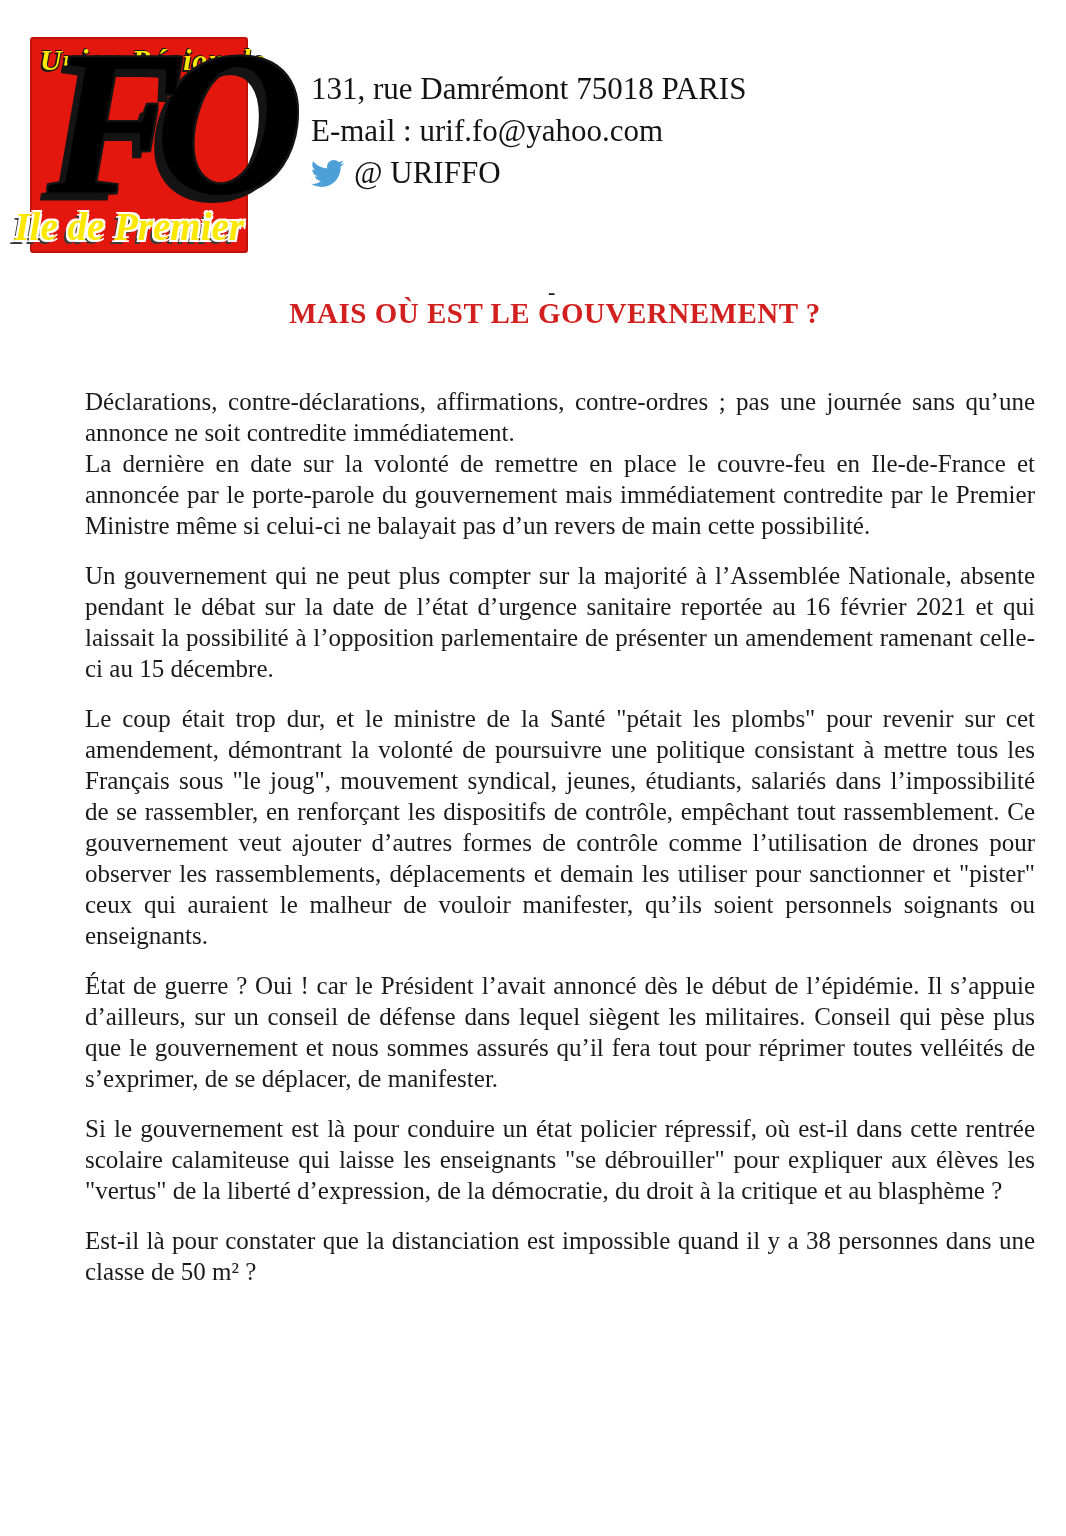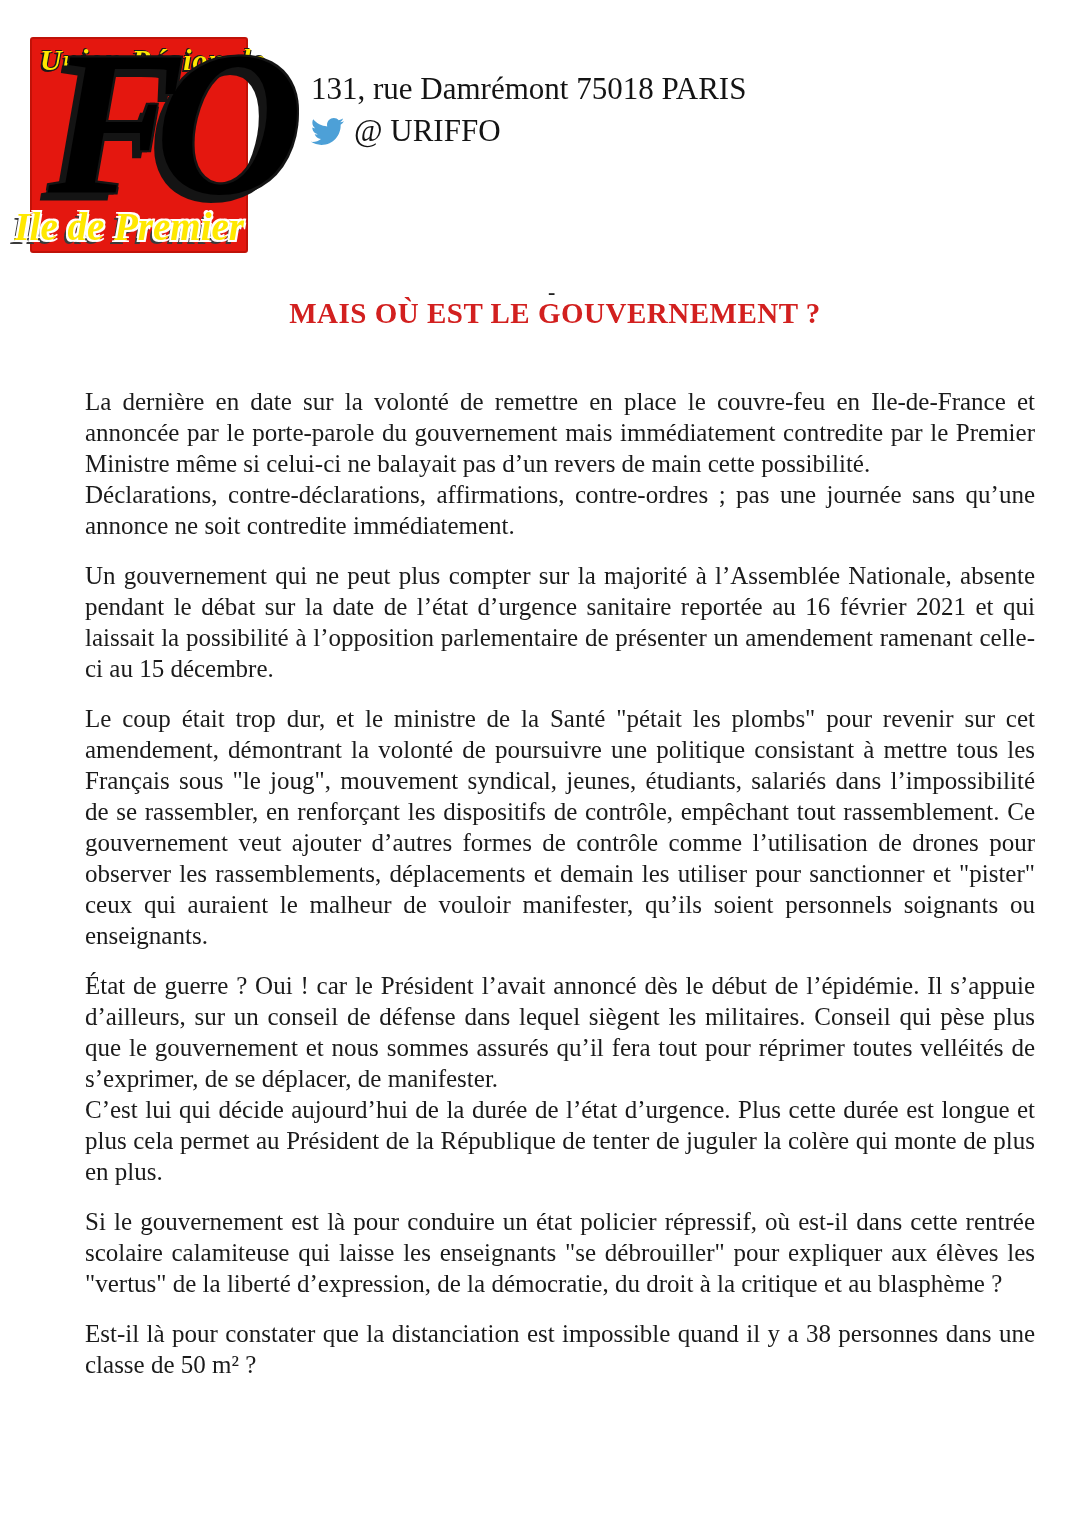--- a/index.html
+++ b/index.html
@@ -99,49 +99,51 @@
     <div class="logo-top">Union Régionale</div>
     <div class="logo-fo">FO</div>
     <div class="logo-bottom">Ile de Premier</div>
   </div>
 
   <div class="contact">
     <div class="contact-row">
       <span>131, rue Damrémont 75018 PARIS</span>
     </div>
     <div class="contact-row">
+      <span>E-mail : urif.fo@yahoo.com</span>
+    </div>
+    <div class="contact-row">
       <span class="twitter-icon">
         <svg viewBox="0 0 24 24" width="33" height="33" aria-hidden="true">
           <path fill="#4da0d7" d="M23.954 4.569c-.885.389-1.83.654-2.825.775 1.014-.611 1.794-1.574 2.163-2.723-.951.555-2.005.959-3.127 1.184-.896-.959-2.173-1.559-3.591-1.559-2.717 0-4.92 2.203-4.92 4.917 0 .39.045.765.127 1.124C7.691 8.094 4.066 6.13 1.64 3.161c-.427.722-.666 1.561-.666 2.475 0 1.71.87 3.213 2.188 4.096-.807-.026-1.566-.248-2.228-.616v.061c0 2.385 1.693 4.374 3.946 4.827-.413.111-.849.171-1.296.171-.314 0-.615-.03-.916-.086.631 1.953 2.445 3.377 4.604 3.417-1.68 1.319-3.809 2.105-6.102 2.105-.39 0-.779-.023-1.17-.067 2.189 1.394 4.768 2.209 7.557 2.209 9.054 0 13.999-7.496 13.999-13.986 0-.209 0-.42-.015-.63.961-.689 1.8-1.56 2.46-2.548z"></path>
         </svg>
       </span>
       <span>@ URIFFO</span>
     </div>
   </div>
 
   <div class="stray-mark">-</div>
 
   <div class="title-wrap">
     <span class="doc-title">MAIS OÙ EST LE GOUVERNEMENT ?</span>
   </div>
 
   <div class="body-text">
       <div class="paragraph">
+        <div>Déclarations, contre-déclarations, affirmations, contre-ordres ; pas une journée sans qu’une annonce ne soit contredite immédiatement.</div>
         <div>La dernière en date sur la volonté de remettre en place le couvre-feu en Ile-de-France et annoncée par le porte-parole du gouvernement mais immédiatement contredite par le Premier Ministre même si celui-ci ne balayait pas d’un revers de main cette possibilité.</div>
-        <div>Déclarations, contre-déclarations, affirmations, contre-ordres ; pas une journée sans qu’une annonce ne soit contredite immédiatement.</div>
       </div>
       <div class="paragraph">
         <div>Un gouvernement qui ne peut plus compter sur la majorité à l’Assemblée Nationale, absente pendant le débat sur la date de l’état d’urgence sanitaire reportée au 16 février 2021 et qui laissait la possibilité à l’opposition parlementaire de présenter un amendement ramenant celle-ci au 15 décembre.</div>
       </div>
       <div class="paragraph">
         <div>Le coup était trop dur, et le ministre de la Santé "pétait les plombs" pour revenir sur cet amendement, démontrant la volonté de poursuivre une politique consistant à mettre tous les Français sous "le joug", mouvement syndical, jeunes, étudiants, salariés dans l’impossibilité de se rassembler, en renforçant les dispositifs de contrôle, empêchant tout rassemblement. Ce gouvernement veut ajouter d’autres formes de contrôle comme l’utilisation de drones pour observer les rassemblements, déplacements et demain les utiliser pour sanctionner et "pister" ceux qui auraient le malheur de vouloir manifester, qu’ils soient personnels soignants ou enseignants.</div>
       </div>
       <div class="paragraph">
         <div>État de guerre ? Oui ! car le Président l’avait annoncé dès le début de l’épidémie. Il s’appuie d’ailleurs, sur un conseil de défense dans lequel siègent les militaires. Conseil qui pèse plus que le gouvernement et nous sommes assurés qu’il fera tout pour réprimer toutes velléités de s’exprimer, de se déplacer, de manifester.</div>
-        <div>C’est lui qui décide aujourd’hui de la durée de l’état d’urgence. Plus cette durée est longue et plus cela permet au Président de la République de tenter de juguler la colère qui monte de plus en plus.</div>
       </div>
       <div class="paragraph">
         <div>Si le gouvernement est là pour conduire un état policier répressif, où est-il dans cette rentrée scolaire calamiteuse qui laisse les enseignants "se débrouiller" pour expliquer aux élèves les "vertus" de la liberté d’expression, de la démocratie, du droit à la critique et au blasphème ?</div>
       </div>
       <div class="paragraph">
         <div>Est-il là pour constater que la distanciation est impossible quand il y a 38 personnes dans une classe de 50 m² ?</div>
       </div>
     </div>
 
 </div>

